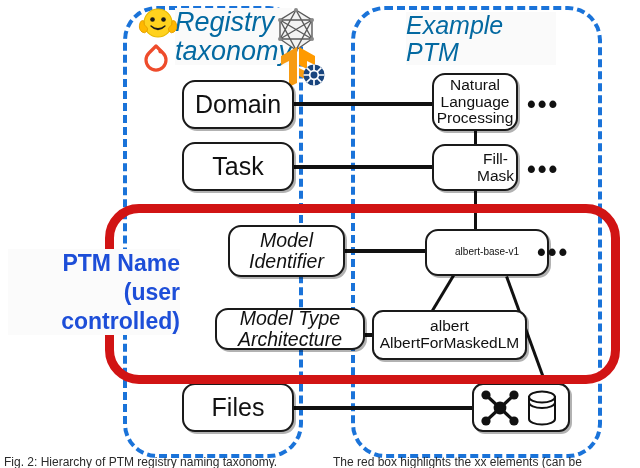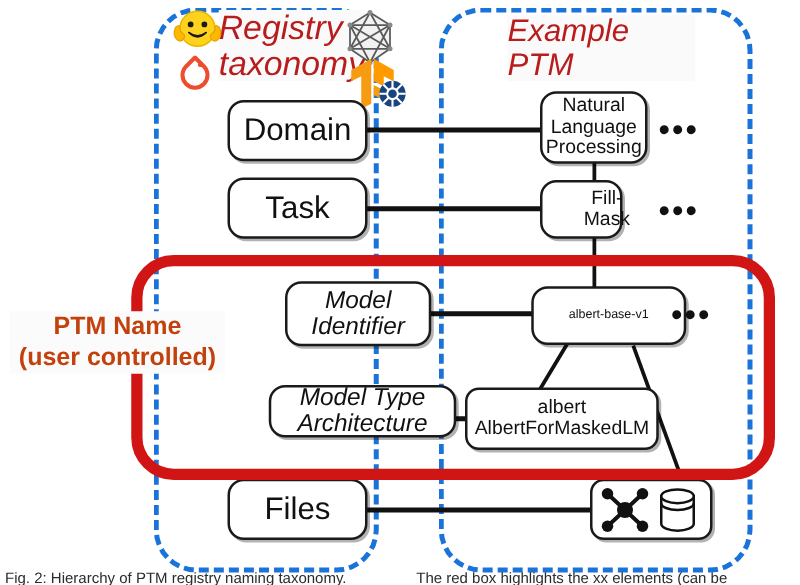--- a/index.html
+++ b/index.html
@@ -17,45 +17,45 @@
     background:transparent;
   }
   #left-panel{left:123px;  top:6px;  width:180px; height:452px;}
   #right-panel{left:351px; top:6px;  width:251px; height:452px;}
 
   
   .panel-title{
     position:absolute;
     font-style:italic;
     font-weight:400;
-    color:#b91c1c;
+    color:#0369a1;
     background:#fafafa;
     line-height:1.06;
     white-space:pre-line;
     text-align:left;
   }
   #left-title{left:175px; top:8px; font-size:27px;}
   #right-title{left:406px; top:12px; font-size:25px; text-align:left; width:150px;}
 
   
   #red-rect{
     position:absolute;
     left:105px; top:204px; width:515px; height:180px;
     border:9px solid #d11414;
     border-radius:34px;
     box-sizing:border-box;
     background:transparent;
   }
   #red-label{
     position:absolute;
     left:8px; top:249px; width:172px;
-    text-align:center;
-    color:#c2410c;
+    text-align:right;
+    color:#1d4ed8;
     font-weight:bold;
-    font-size:20px;
+    font-size:23px;
     line-height:1.25;
     white-space:pre-line;
     background:#fbfbfb;
   }
 
   
   .node{
     position:absolute;
     box-sizing:border-box;
     background:#ffffff;
@@ -72,21 +72,21 @@
 
   
   #n-domain  {left:182px; top:80px;  width:112px; height:49px; font-size:25px;}
   #n-task    {left:182px; top:142px; width:112px; height:49px; font-size:25px;}
   #n-modelid {left:180px; top:225px; width:117px; height:52px; font-size:19.5px;}
   #n-modeltype{left:167px;top:308px; width:150px; height:42px; font-size:19.5px;}
   #n-files   {left:182px; top:383px; width:112px; height:49px; font-size:25px;}
 
   
   #n-nlp     {left:432px; top:73px;  width:86px;  height:58px; font-size:15.5px;}
-  #n-fillmask{left:432px; top:144px; width:66px;  height:47px; font-size:15.5px;padding-left:41px;}
+  #n-fillmask{left:432px; top:144px; width:86px;  height:47px; font-size:15.5px;padding-left:41px;}
   #n-albert  {left:425px; top:229px; width:124px; height:47px; font-size:10px;}
   #n-arch    {left:372px; top:310px; width:155px; height:50px; font-size:15.5px;
               border-radius:11px;}
   #n-files-ic{left:472px; top:383px; width:98px;  height:49px; border-radius:11px;}
 
   
   .hline{position:absolute;background:#111;height:4px;}
   .vline{position:absolute;background:#111;width:3px;}
   .diag {position:absolute;background:#111;transform-origin:0 0;height:2.5px;}
 

